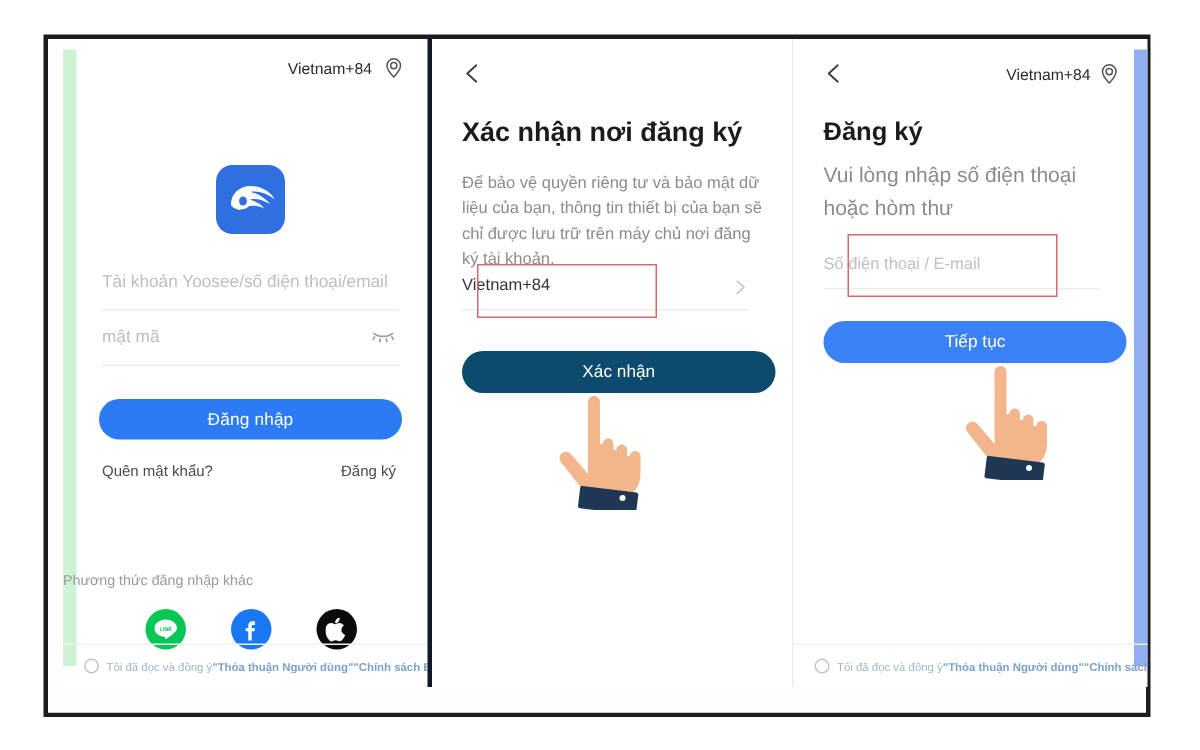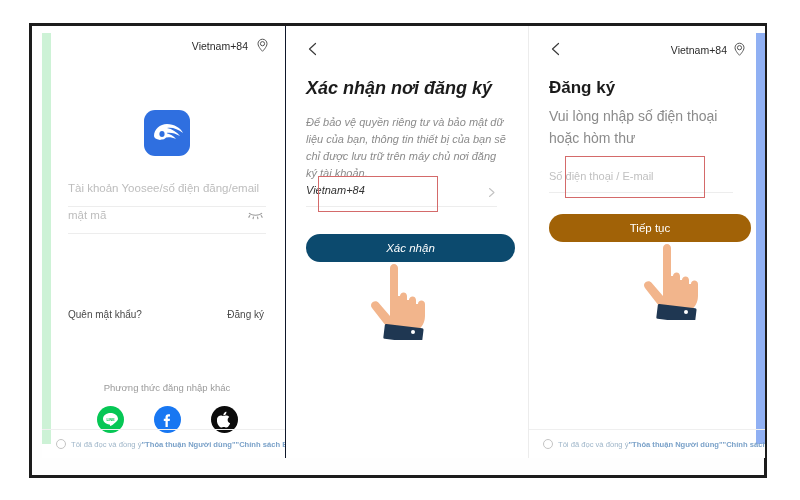--- a/index.html
+++ b/index.html
@@ -27,21 +27,21 @@
 
   
   .panel{
     position:absolute;
     top:0;
     height:432px;
     background:#ffffff;
     overflow:hidden;
   }
   .panel-1{ left:10px;  width:250px; }
-  .panel-2{ left:253px; width:243px; border-left:1px solid #0f172a;font-style:italic; }
+  .panel-2{ left:253px; width:243px; border-left:3px solid #0f172a; }
   .panel-3{ left:496px; width:236px; border-left:1px solid #ececec; }
 
   .edge-strip{
     position:absolute;
     top:7px;
     width:9px;
     height:411px;
   }
   .strip-green{ left:0px;  background:#cdf2d6; }
   .strip-blue { right:0px; background:#90b0f3; }
@@ -83,21 +83,21 @@
     left:26px;right:26px;
     height:32px;
     border-bottom:1px solid #ededed;
   }
   .field .ph{
     position:absolute;left:0;top:8px;
     font-size:11.5px;color:#bdbdbd;
     white-space:nowrap;
   }
   .f-account{ top:148px; }
-  .f-pass{ top:175px; }
+  .f-pass{ top:185px; }
   .eye{
     position:absolute;right:2px;top:6px;
     width:17px;height:13px;
   }
 
   .btn-primary{
     position:absolute;
     left:24px;right:24px;
     height:27px;
     border-radius:14px;
@@ -113,21 +113,21 @@
     position:absolute;
     left:26px;right:26px;top:283px;
     height:16px;
     font-size:10px;color:#4a4a4a;text-align:center;
   }
   .linkrow .left{position:absolute;left:0;top:0;}
   .linkrow .right{position:absolute;right:2px;top:0;}
 
   .other-label{
     position:absolute;left:0;right:0;top:356px;
-    text-align:center;font-size:9.5px;color:#9a9a9a;
+    font-size:9.5px;color:#9a9a9a;
   }
   .socials{
     position:absolute;left:0;right:0;top:380px;
     display:flex;justify-content:center;gap:30px;
   }
   .soc{
     width:27px;height:27px;border-radius:50%;
     display:flex;align-items:center;justify-content:center;
   }
   .soc-line{background:#06c755;}
@@ -203,21 +203,21 @@
     box-sizing:border-box;
   }
   .p2-redbox{ left:286px; top:150px; width:120px; height:36px; }
   .p3-redbox{ left:533px; top:130px; width:140px; height:42px; }
 
   .btn-disabled{
     position:absolute;
     left:20px;right:14px;
     height:28px;
     border-radius:14px;
-    background:#a16207;
+    background:#3b82f6;
     color:#ffffff;
     font-size:11.5px;
     display:flex;align-items:center;justify-content:center;
   }
   .p2-confirm{ top:208px; }
   .p3-continue{ top:188px; }
 
   .hand{
     position:absolute;
     width:66px;height:76px;
@@ -247,36 +247,39 @@
 
     <div class="app-icon">
       <svg width="34" height="30" viewBox="0 0 34 30">
         <path d="M4 18c0-7 6-12 13-12 7 0 14 4 16 9-5-4-11-6-16-5 5 1 10 4 13 8-5-3-10-4-14-3 4 1 8 3 10 6-6-3-12-2-16 1-4-1-6-2-6-4z" fill="#ffffff"></path>
         <ellipse cx="12" cy="16" rx="5" ry="5.5" fill="#ffffff"></ellipse>
         <ellipse cx="12" cy="16" rx="2.6" ry="3" fill="#2f6fe0"></ellipse>
       </svg>
     </div>
 
     <div class="field f-account">
-      <div class="ph">Tài khoản Yoosee/số điện đăng/email</div>
+      <div class="ph">Tài khoản Yoosee/số điện thoại/email</div>
     </div>
 
     <div class="field f-pass">
       <div class="ph">mật mã</div>
       <div class="eye">
         <svg width="17" height="13" viewBox="0 0 17 13">
           <path d="M2 5c2.5 3 10.5 3 13 0" fill="none" stroke="#9a9a9a" stroke-width="1.1"></path>
           <line x1="3" y1="7.2" x2="1.6" y2="9.6" stroke="#9a9a9a" stroke-width="1.1"></line>
           <line x1="6.6" y1="8.6" x2="6" y2="11.2" stroke="#9a9a9a" stroke-width="1.1"></line>
           <line x1="10.4" y1="8.6" x2="11" y2="11.2" stroke="#9a9a9a" stroke-width="1.1"></line>
           <line x1="14" y1="7.2" x2="15.4" y2="9.6" stroke="#9a9a9a" stroke-width="1.1"></line>
         </svg>
       </div>
     </div>
 
+    <div class="btn-primary p1-login">
+      <span>Đăng nhập</span>
+    </div>
 
     <div class="linkrow">
       <span class="left">Quên mật khẩu?</span>
       <span class="right">Đăng ký</span>
     </div>
 
     <div class="other-label">Phương thức đăng nhập khác</div>
 
     <div class="socials">
       <div class="soc soc-line">

